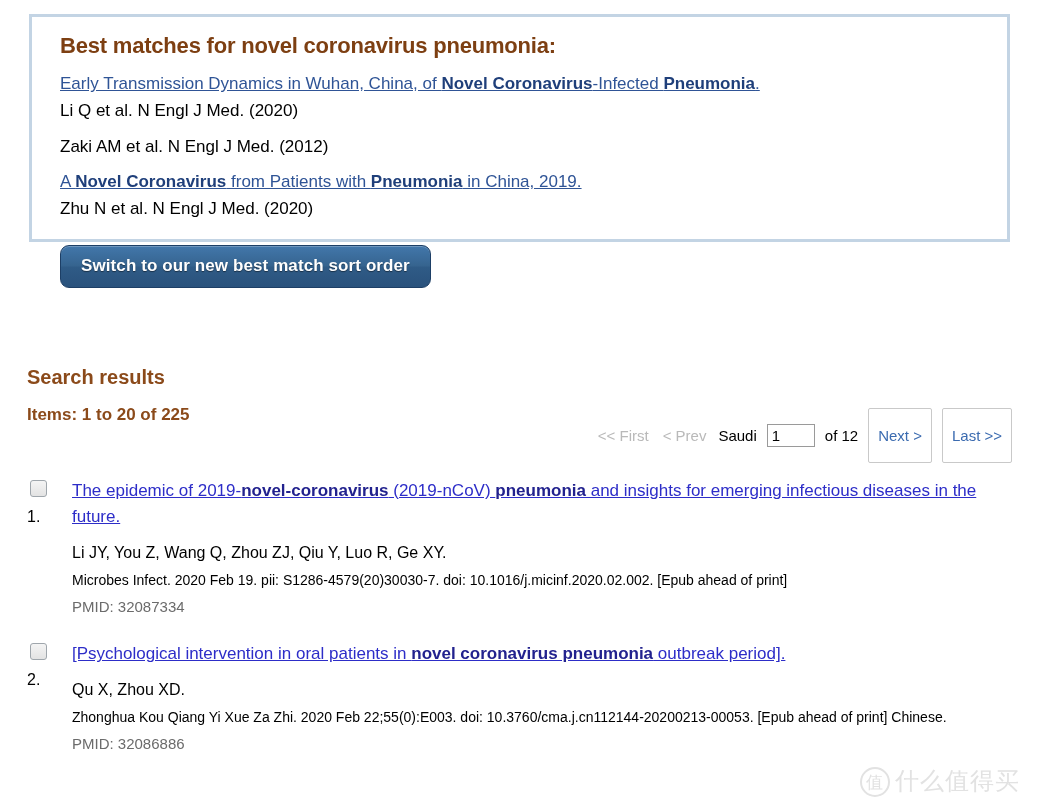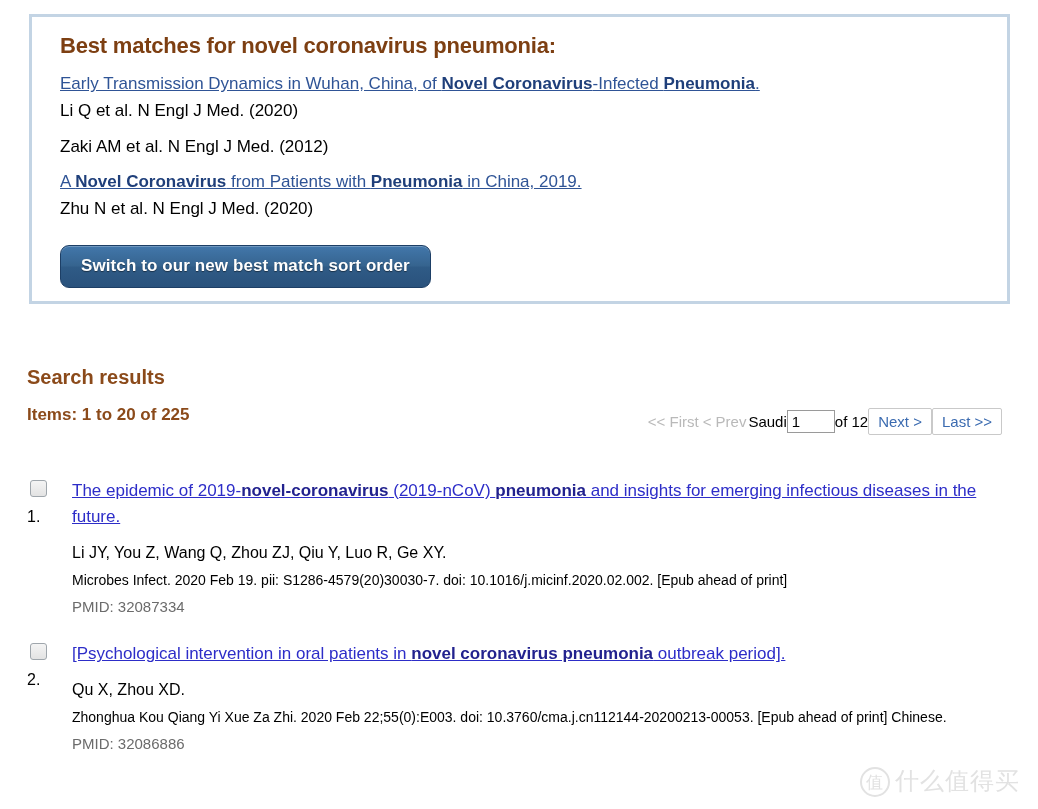--- a/index.html
+++ b/index.html
@@ -16,21 +16,21 @@
     color: #000000;
     position: relative;
   }
 
   
   #best-match-panel {
     position: absolute;
     left: 29px;
     top: 14px;
     width: 981px;
-    height: 290px;
+    height: 228px;
     background: #ffffff;
     border: 3px solid #c3d4e4;
     box-sizing: border-box;
     padding: 17px 0 0 28px;
   }
   #best-match-heading {
     color: #7d3f12;
     font-size: 22px;
     font-weight: bold;
     letter-spacing: -0.2px;
@@ -85,36 +85,37 @@
     left: 27px;
     top: 405px;
     color: #8b4a1a;
     font-size: 17px;
     font-weight: bold;
   }
 
   
   #pager {
     position: absolute;
-    right: 36px;
+    right: 26px;
     top: 408px;
     display: flex;
     align-items: center;
+    gap: 10px;
     font-size: 15px;
   }
   .pager-disabled {
     color: #b9b9b9;
     cursor: default;
     padding: 3px 2px;
   }
   .pager-link {
     color: #3b6bb0;
     border: 1px solid #c9c9c9;
     border-radius: 2px;
-    padding: 4px 9px;
+    padding: 18px 9px;
     background: #ffffff;
     cursor: pointer;
   }
   #pager-page-label { color: #000; }
   #page-input {
     width: 38px;
     height: 21px;
     border: 1px solid #9a9a9a;
     font-family: "Liberation Sans", sans-serif;
     font-size: 15px;

